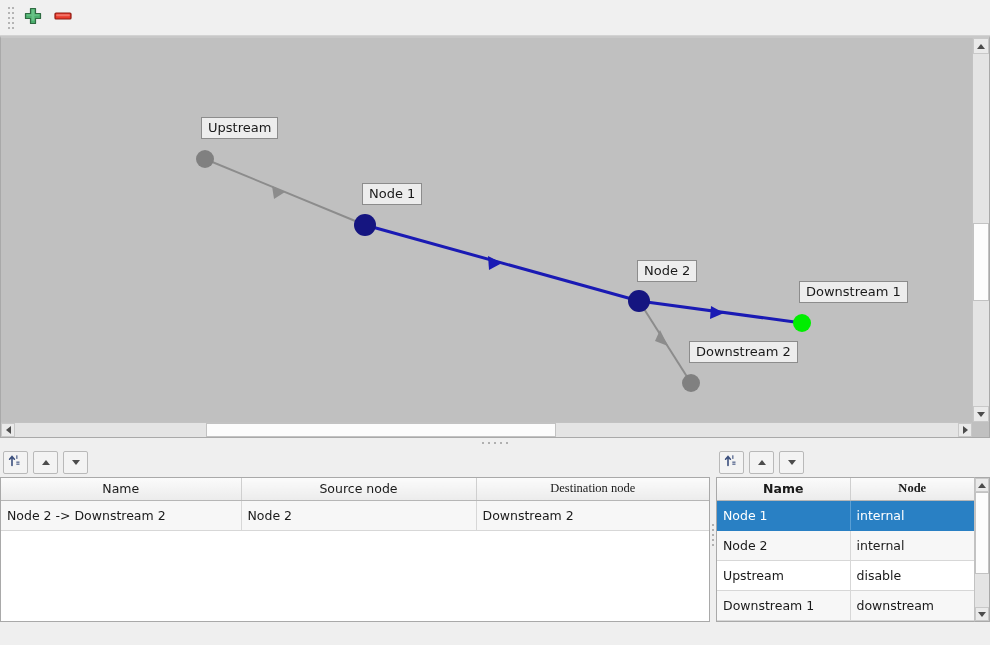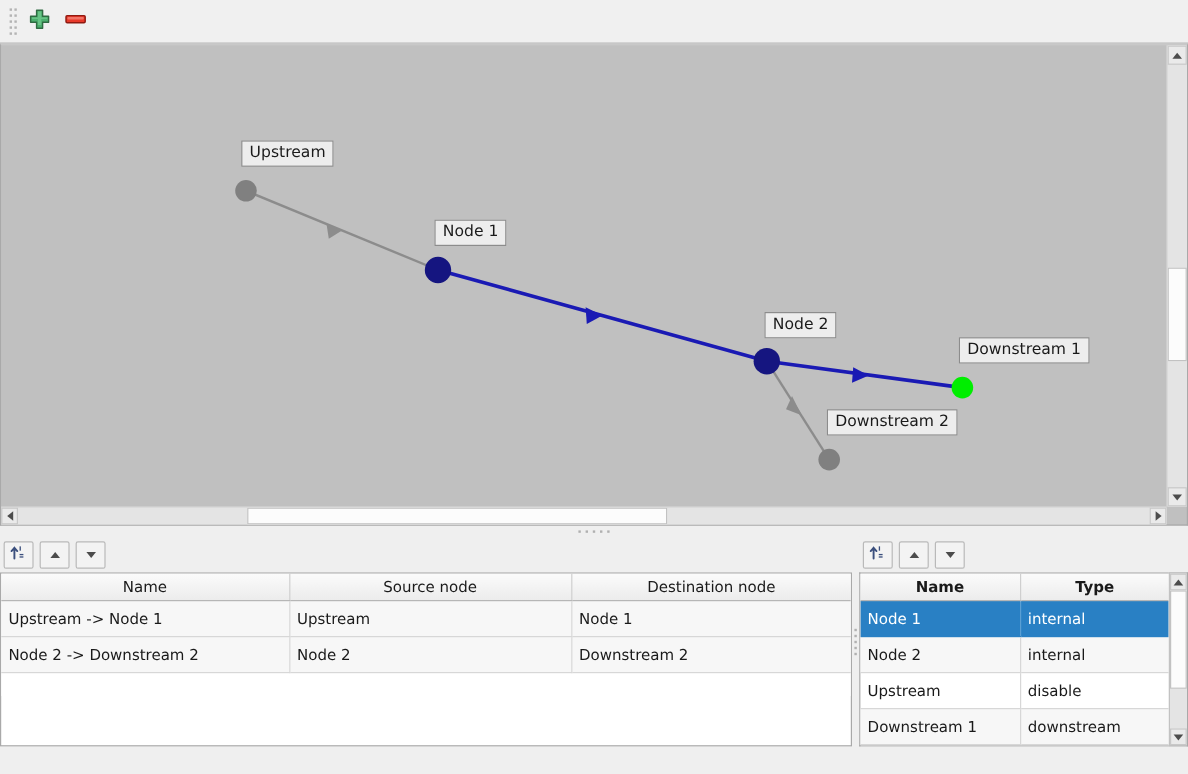--- a/index.html
+++ b/index.html
@@ -235,21 +235,21 @@
     height: 22px;
     font-size: 12.5px;
     font-weight: normal;
     color: #1a1a1a;
     text-align: center;
     padding: 0 4px;
     box-sizing: border-box;
     user-select: none;
   }
   .tbl.bold-head th { font-weight: bold; }
-  .tbl th:last-child { border-right: none; }
+  .tbl th:last-child { border-right: none; font-family: Liberation Serif, serif; }
   .tbl td {
     height: 30px;
     border-right: 1px solid #d7d7d7;
     border-bottom: 1px solid #d7d7d7;
     padding: 0 6px;
     font-size: 12.5px;
     color: #1a1a1a;
     text-align: left;
     white-space: nowrap;
     overflow: hidden;
@@ -410,25 +410,20 @@
             </colgroup>
           <thead>
             <tr>
               <th>Name</th>
               <th>Source node</th>
               <th>Destination node</th>
             </tr>
           </thead>
           <tbody>
             <tr class="alt">
-              <td>Upstream -&gt; Node 1</td>
-              <td>Upstream</td>
-              <td>Node 1</td>
-            </tr>
-            <tr class="alt">
               <td>Node 2 -&gt; Downstream 2</td>
               <td>Node 2</td>
               <td>Downstream 2</td>
             </tr>
             <tr class="filler">
               <td></td>
                 <td></td>
                 <td></td>
             </tr>
           </tbody>
@@ -467,21 +462,21 @@
       <div class="right-table-area">
         <div class="table-wrap">
           <table class="tbl bold-head">
             <colgroup>
                 <col style="width:133px">
                 <col>
               </colgroup>
             <thead>
               <tr>
                 <th>Name</th>
-                <th>Type</th>
+                <th>Node</th>
               </tr>
             </thead>
             <tbody>
               <tr class="sel">
                 <td>Node 1</td>
                 <td>internal</td>
               </tr>
               <tr class="alt">
                 <td>Node 2</td>
                 <td>internal</td>

